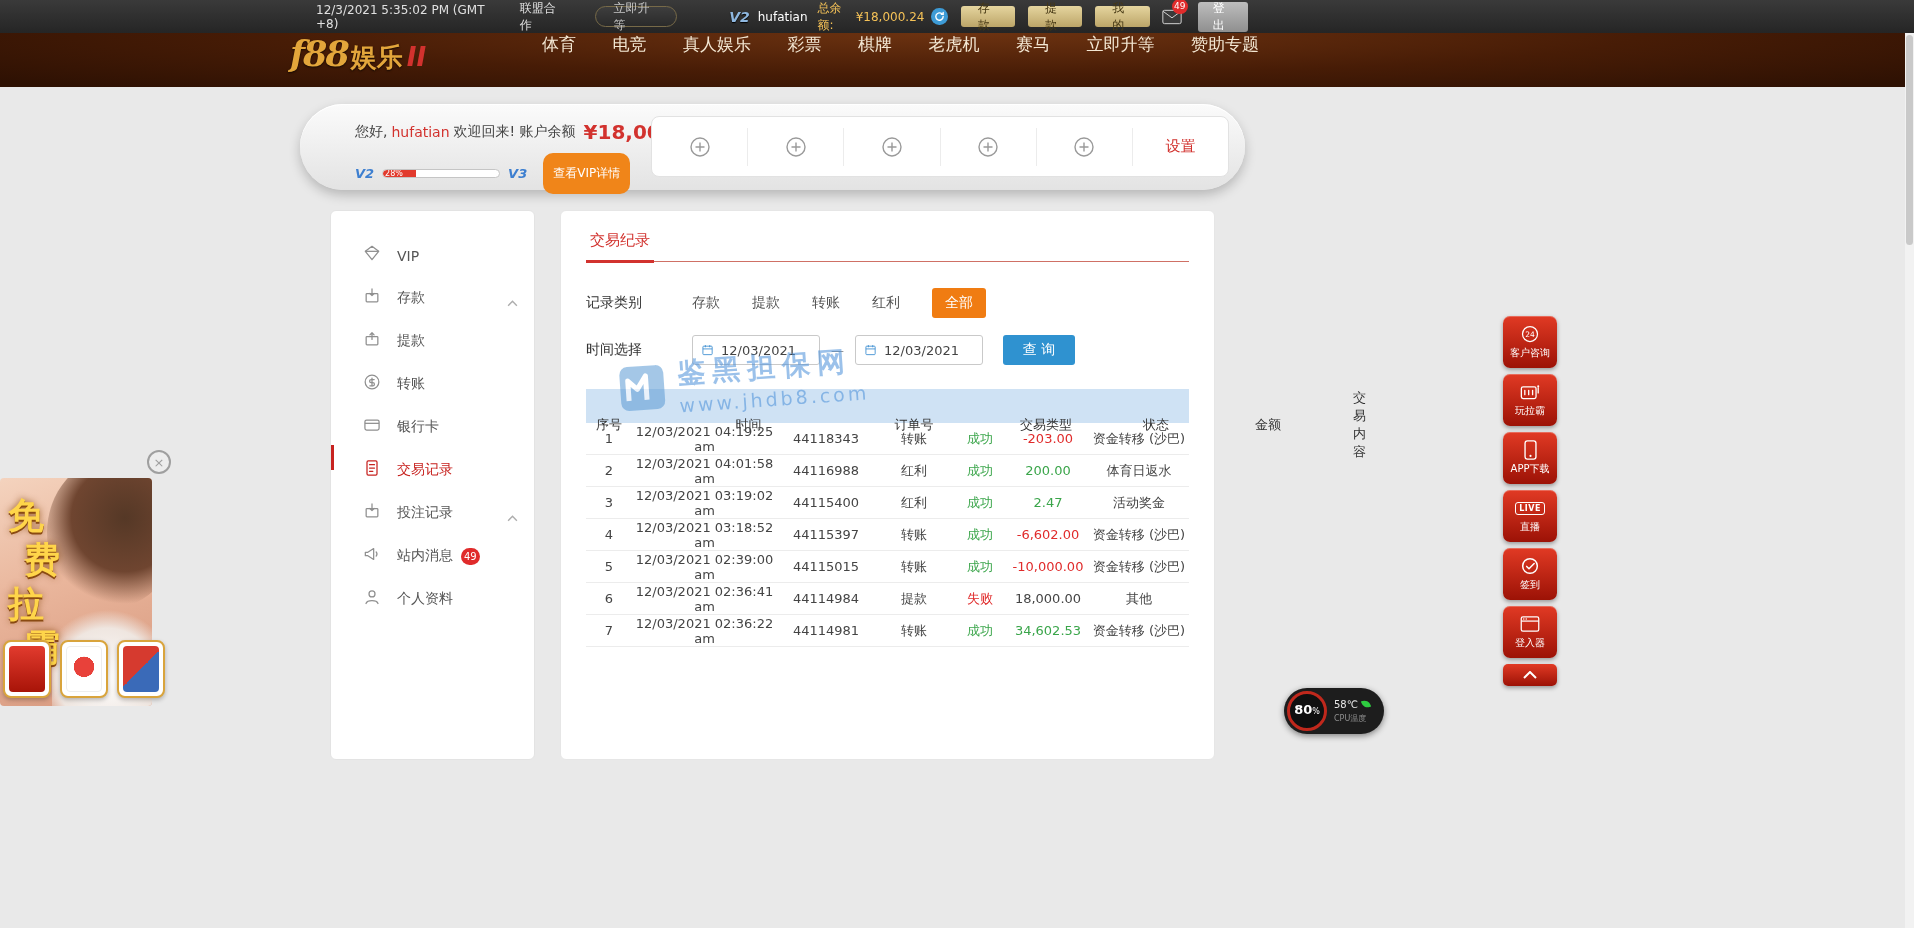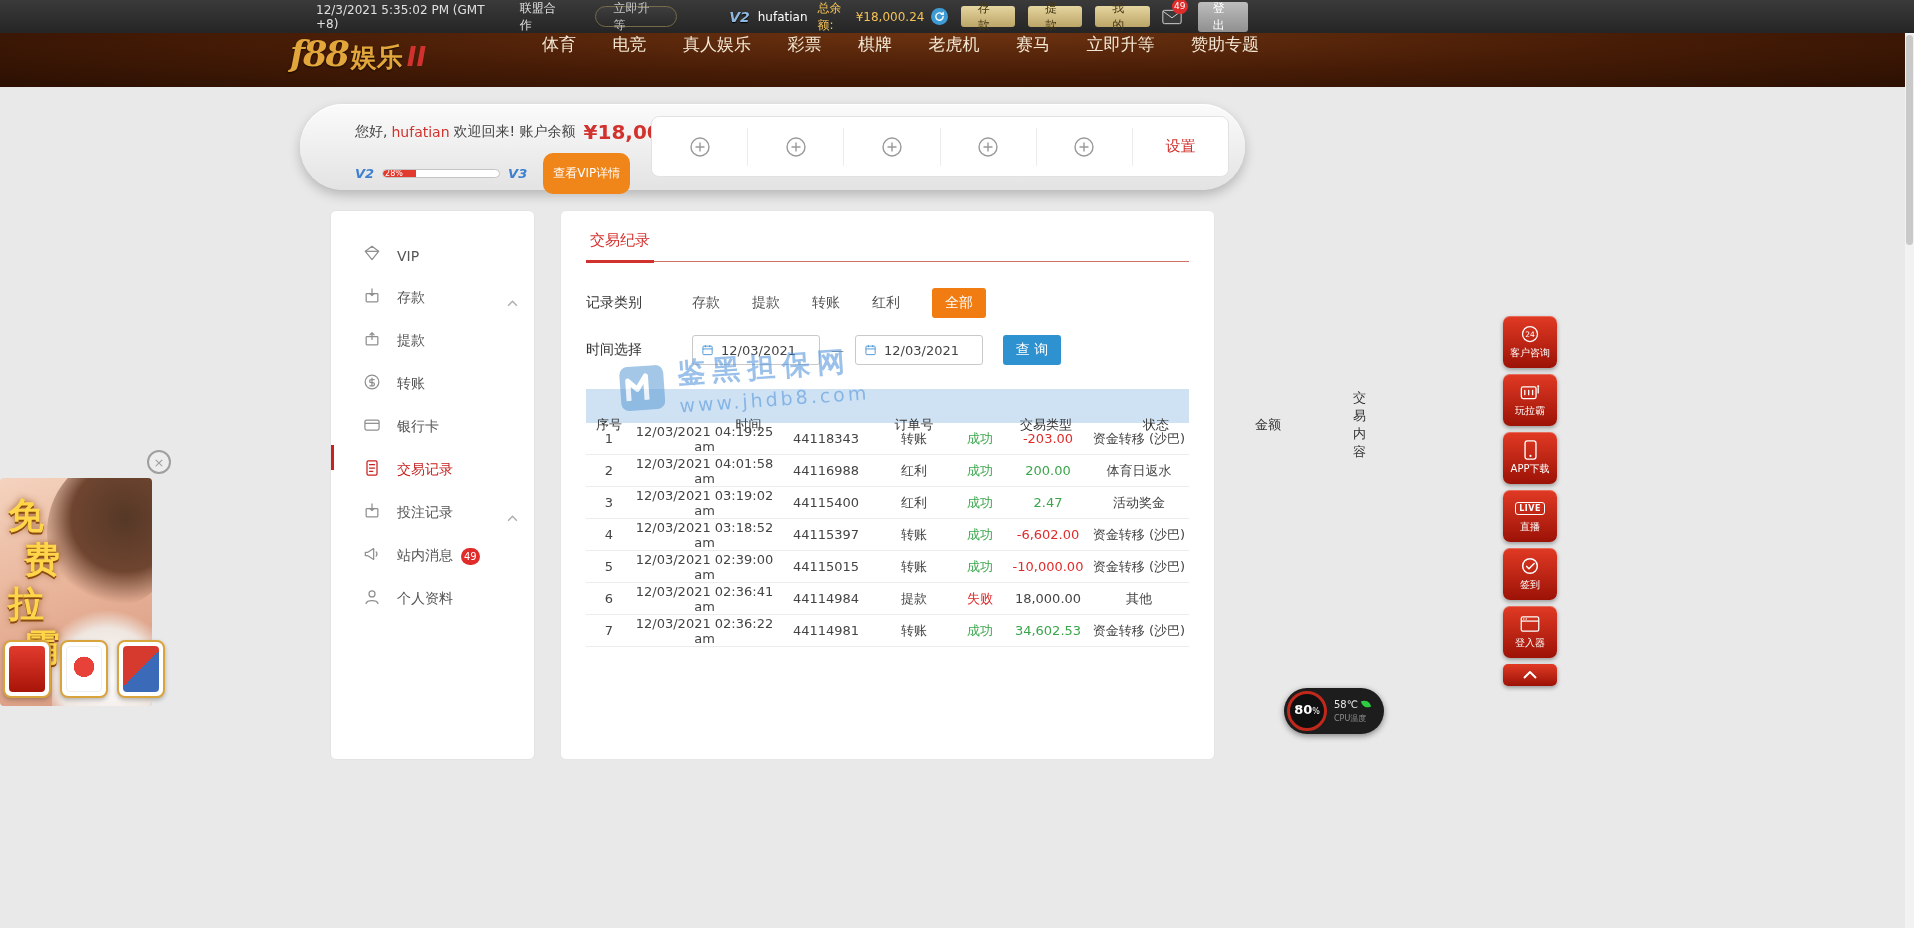--- a/index.html
+++ b/index.html
@@ -104,21 +104,21 @@
   .filters { margin-top:26px; display:flex; align-items:center; }
   .filters-label, .timerow-label { color:#333; font-size:14px; margin-right:50px;text-align:right; }
   .cat { color:#555; font-size:14px; margin-right:32px; }
   .cat.active { background:#f07c12; color:#fff; padding:6px 13px; border-radius:3px; margin-right:0; }
   .timerow { margin-top:17px; display:flex; align-items:center; }
   .datebox { width:128px; height:30px; border:1px solid #c9c9c9; border-radius:3px;
     background:#fff; display:flex; align-items:center; padding:0 8px; }
   .datebox input { border:none; outline:none; width:100%; font-size:13px; color:#444;
     margin-left:7px; font-family:inherit; background:transparent; }
   .range-sep { margin:0 11px; color:#888; font-size:13px; }
-  .query-btn { margin-left:20px; width:58px; height:30px; background:#2f92d0; color:#fff;
+  .query-btn { margin-left:20px; width:72px; height:30px; background:#2f92d0; color:#fff;
     border:none; border-radius:3px; font-size:14px; font-family:inherit; }
   .table { margin-top:24px; }
   .trow { display:grid; grid-template-columns:46px 145px 98px 78px 54px 82px 1fr;
     align-items:center; text-align:center; }
   .thead { background:#cfe2f4; height:34px; font-size:13px; color:#333;gap:44px; }
   .tbody-row { height:32px; border-bottom:1px solid #ececec; font-size:13px; color:#444; }
   .ok { color:#3aa54a; } .fail { color:#e02b2b; }
   .neg { color:#e02b2b; } .pos { color:#3aa54a; } .neutral { color:#444; }
 
   

